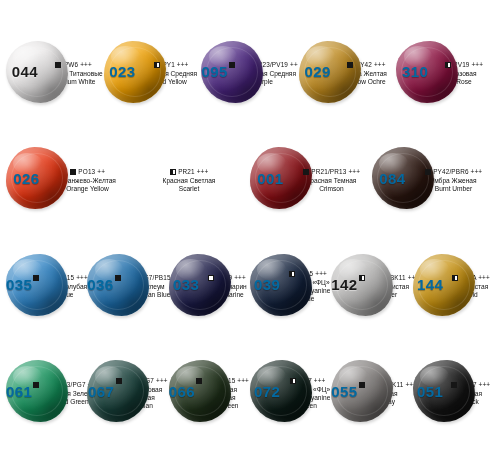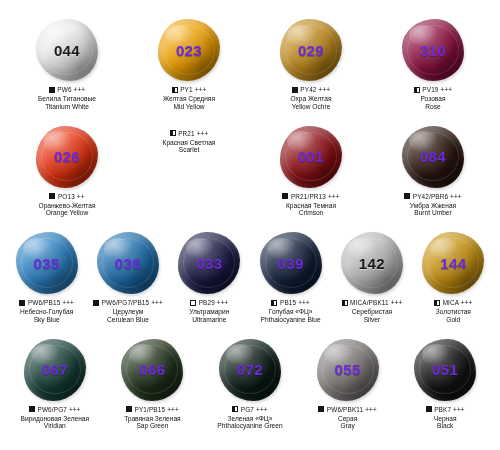--- a/index.html
+++ b/index.html
@@ -20,21 +20,20 @@
   }
   .row{
     display:flex;
     flex-direction:row;
     flex:1 1 0;
     min-height:0;
   }
   .cell{
     flex:1 1 0;
     display:flex;
-    flex-direction:column;
     align-items:center;
     justify-content:flex-start;
     min-width:0;
     position:relative;
   }
   
   .blob-wrap{
     width:62px;height:62px;
     position:relative;
     display:flex;align-items:center;justify-content:center;
@@ -74,21 +73,21 @@
     position:relative;
     z-index:3;
     font-size:15px;
     font-weight:700;
     letter-spacing:0.4px;
     font-family:"Liberation Sans", sans-serif;
     text-shadow:0 1px 1px rgba(0,0,0,0.30);
     pointer-events:none;
   }
   .num.dark{color:#1a1a1a;text-shadow:0 1px 1px rgba(255,255,255,0.45);}
-  .num.light{color:#6d28d9;}
+  .num.light{color:#0369a1;}
   
   .caption{
     margin-top:5px;
     text-align:center;
     line-height:1.18;
     width:100%;
     padding:0 1px;
     box-sizing:border-box;
   }
   .pig{
@@ -145,20 +144,31 @@
           <span class="num light">023</span>
         </div>
         <div class="caption">
           <span class="pig"><span class="sq half"></span><span>PY1</span> <span>+++</span></span>
           <span class="ru">Желтая Средняя</span>
           <span class="en">Mid Yellow</span>
         </div>
       </div>
       <div class="cell">
         <div class="blob-wrap">
+          <div class="blob sw-a" style="background: radial-gradient(circle at 34% 28%, rgba(255, 255, 255, 0.34), rgba(255, 255, 255, 0) 55%), radial-gradient(circle at 72% 78%, rgba(0, 0, 0, 0.3), rgba(0, 0, 0, 0) 60%), rgb(74, 36, 128);"></div>
+          <span class="num light">095</span>
+        </div>
+        <div class="caption">
+          <span class="pig"><span class="sq filled"></span><span>PW6/PV23/PV19</span> <span>++</span></span>
+          <span class="ru">Фиолетовая Средняя</span>
+          <span class="en">Purple</span>
+        </div>
+      </div>
+      <div class="cell">
+        <div class="blob-wrap">
           <div class="blob sw-b" style="background: radial-gradient(circle at 34% 28%, rgba(255, 255, 255, 0.34), rgba(255, 255, 255, 0) 55%), radial-gradient(circle at 72% 78%, rgba(0, 0, 0, 0.3), rgba(0, 0, 0, 0) 60%), rgb(192, 138, 28);"></div>
           <span class="num light">029</span>
         </div>
         <div class="caption">
           <span class="pig"><span class="sq filled"></span><span>PY42</span> <span>+++</span></span>
           <span class="ru">Охра Желтая</span>
           <span class="en">Yellow Ochre</span>
         </div>
       </div>
       <div class="cell">
@@ -277,20 +287,31 @@
           <span class="num light">144</span>
         </div>
         <div class="caption">
           <span class="pig"><span class="sq half"></span><span>MICA</span> <span>+++</span></span>
           <span class="ru">Золотистая</span>
           <span class="en">Gold</span>
         </div>
       </div>
     </div>
     <div class="row">
+      <div class="cell">
+        <div class="blob-wrap">
+          <div class="blob sw-a" style="background: radial-gradient(circle at 34% 28%, rgba(255, 255, 255, 0.34), rgba(255, 255, 255, 0) 55%), radial-gradient(circle at 72% 78%, rgba(0, 0, 0, 0.3), rgba(0, 0, 0, 0) 60%), rgb(19, 148, 92);"></div>
+          <span class="num light">061</span>
+        </div>
+        <div class="caption">
+          <span class="pig"><span class="sq filled"></span><span>PW6/PY3/PG7</span> <span>+++</span></span>
+          <span class="ru">Изумрудная Зеленая</span>
+          <span class="en">Emerald Green</span>
+        </div>
+      </div>
       <div class="cell">
         <div class="blob-wrap">
           <div class="blob sw-b" style="background: radial-gradient(circle at 34% 28%, rgba(255, 255, 255, 0.34), rgba(255, 255, 255, 0) 55%), radial-gradient(circle at 72% 78%, rgba(0, 0, 0, 0.3), rgba(0, 0, 0, 0) 60%), rgb(23, 64, 58);"></div>
           <span class="num light">067</span>
         </div>
         <div class="caption">
           <span class="pig"><span class="sq filled"></span><span>PW6/PG7</span> <span>+++</span></span>
           <span class="ru">Виридоновая Зеленая</span>
           <span class="en">Viridian</span>
         </div>

